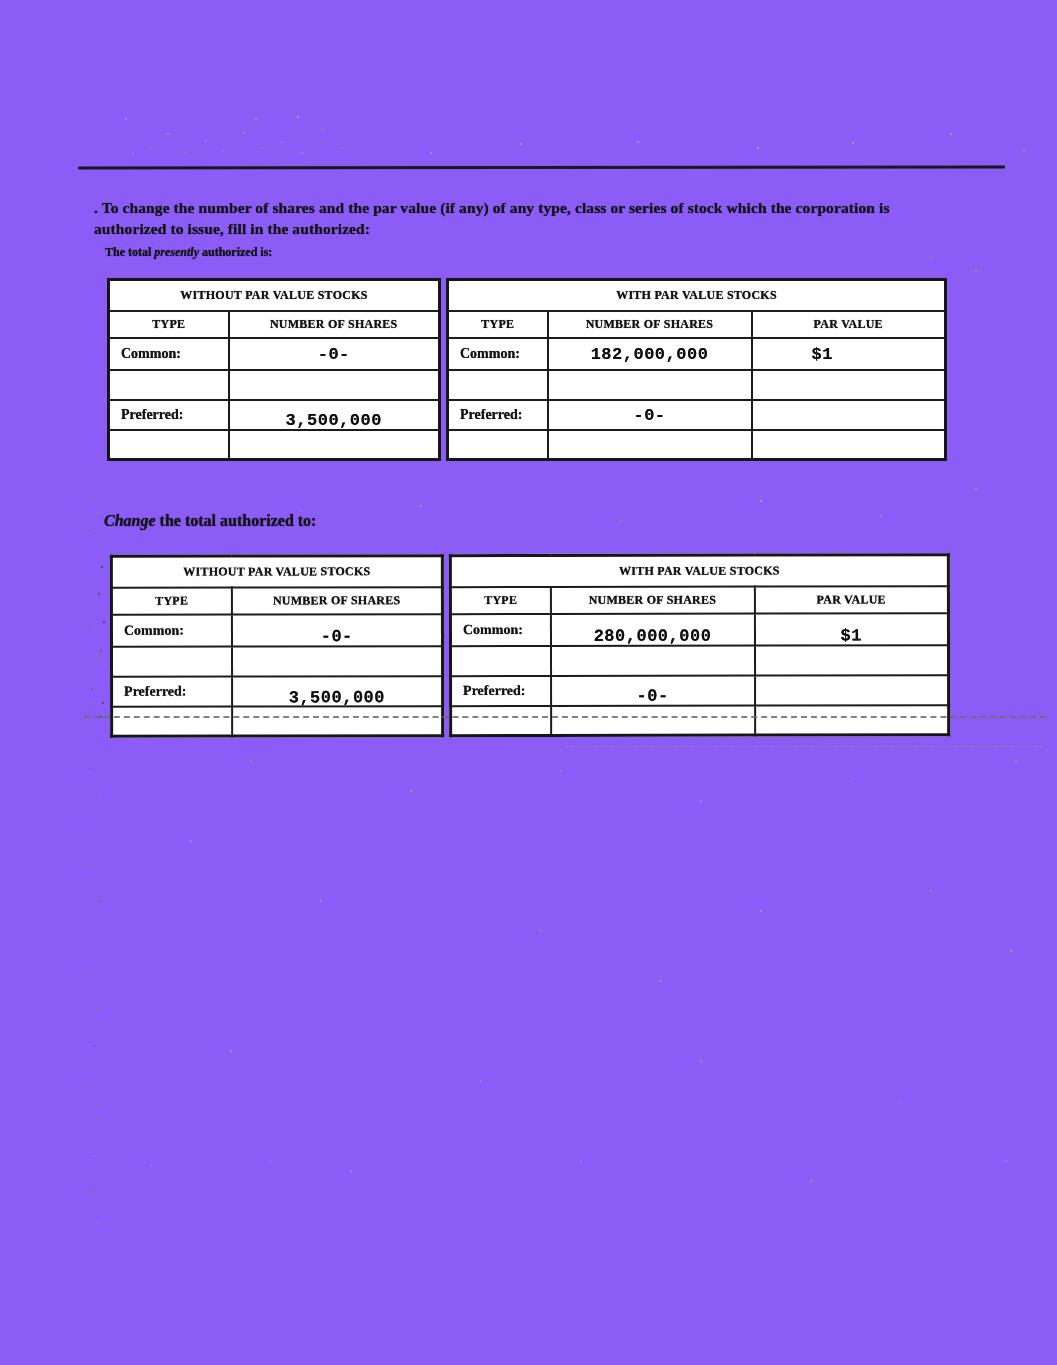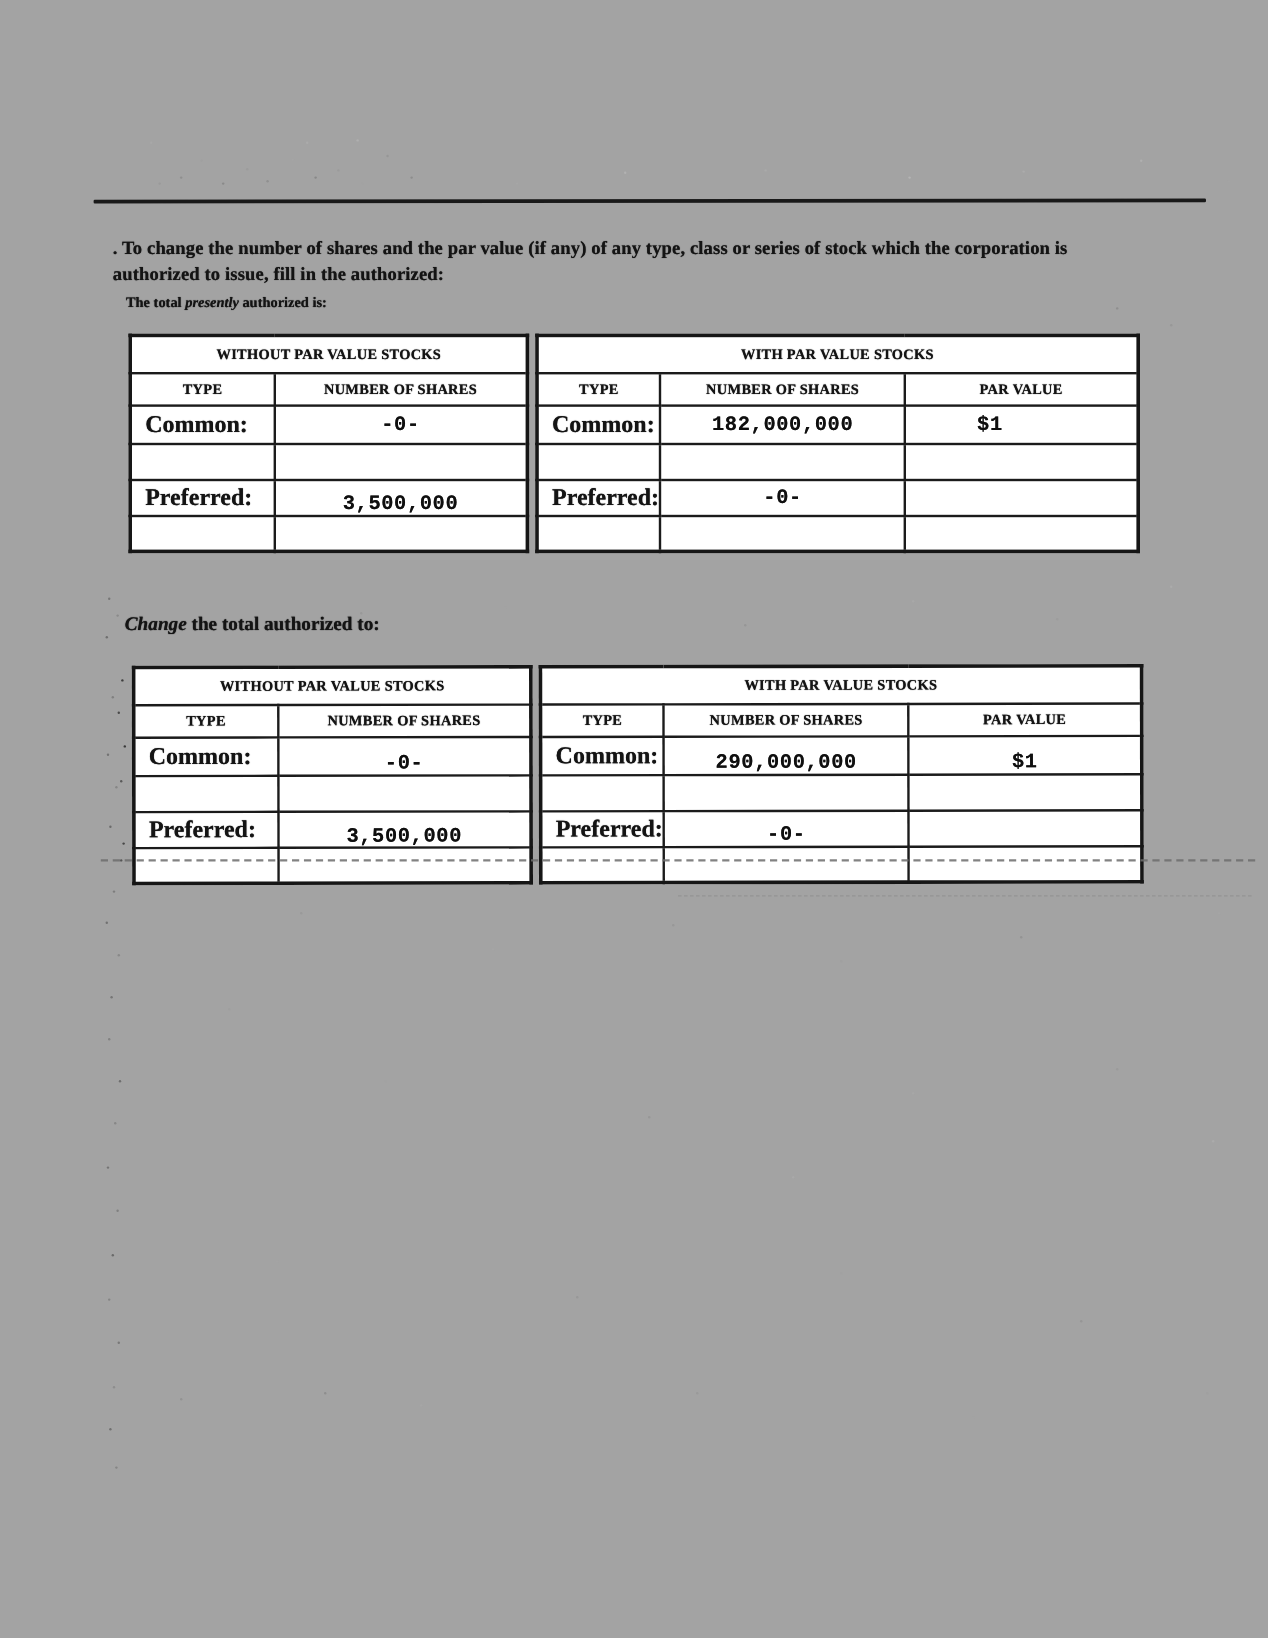--- a/index.html
+++ b/index.html
@@ -1,20 +1,20 @@
 <!DOCTYPE html>
 <html><head>
 <meta charset="utf-8">
 <style>
   html,body{margin:0;padding:0;background:#ffffff;}
   body{
     width:1057px;height:1365px;position:relative;overflow:hidden;
     font-family:"Liberation Serif", serif;color:#141414;
   }
-  .page{position:absolute;inset:0;background:#a3a3a3;}
+  .page{position:absolute;inset:0;background:#8b5cf6;}
 
   
   .top-rule{position:absolute;left:78px;top:166px;width:927px;height:3px;
     background:#191919;transform:rotate(-0.06deg);border-radius:1px;}
 
   
   .intro{position:absolute;left:94px;top:181px;width:880px;
     font-size:15.5px;font-weight:bold;line-height:21px;letter-spacing:.1px;
     text-shadow:0 0 .7px rgba(10,10,10,.85);}
   .present-label{position:absolute;left:105px;top:233px;font-size:12px;font-weight:bold;
@@ -32,21 +32,21 @@
     border:3px solid #161616;}
   th,td{border:2px solid #1b1b1b;padding:0;overflow:hidden;}
   th{font-size:12px;font-weight:bold;letter-spacing:.25px;text-align:center;
     text-shadow:0 0 .8px rgba(0,0,0,.9);}
   .r-gh th{height:29px;}
   .r-ch th{height:25px;}
   .r-d1 td{height:30px;}
   .r-e1 td{height:28px;}
   .r-d2 td{height:28px;}
   .r-e2 td{height:27px;}
-  td.lbl{font-size:20px;font-weight:bold;padding-left:11px;
+  td.lbl{font-size:14px;font-weight:bold;padding-left:11px;
     text-shadow:0 0 .7px rgba(0,0,0,.85);}
   td.typed{font-family:"Liberation Mono", monospace;font-weight:bold;
     font-size:17px;letter-spacing:.5px;text-align:center;color:#0f0f0f;}
   td .val{display:inline-block;text-shadow:0 0 .5px rgba(0,0,0,.7);}
   td.low .val{transform:translateY(6px);}
   td.low2 .val{transform:translateY(5px);}
   td.shift-l .val{margin-right:52px;}
 
   
   .artifact{position:absolute;z-index:5;}
@@ -213,21 +213,21 @@
           <tr class="r-gh">
         <th colspan="3">WITH PAR VALUE STOCKS</th>
       </tr>
       <tr class="r-ch">
         <th>TYPE</th>
         <th>NUMBER OF SHARES</th>
         <th>PAR VALUE</th>
       </tr>
       <tr class="r-d1">
         <td class="lbl">Common:</td>
-        <td class="typed low"><span class="val">290,000,000</span></td>
+        <td class="typed low"><span class="val">280,000,000</span></td>
         <td class="typed low"><span class="val">$1</span></td>
       </tr>
       <tr class="r-e1">
         <td></td>
             <td></td>
             <td></td>
       </tr>
       <tr class="r-d2">
         <td class="lbl">Preferred:</td>
         <td class="typed low2"><span class="val">-0-</span></td>

